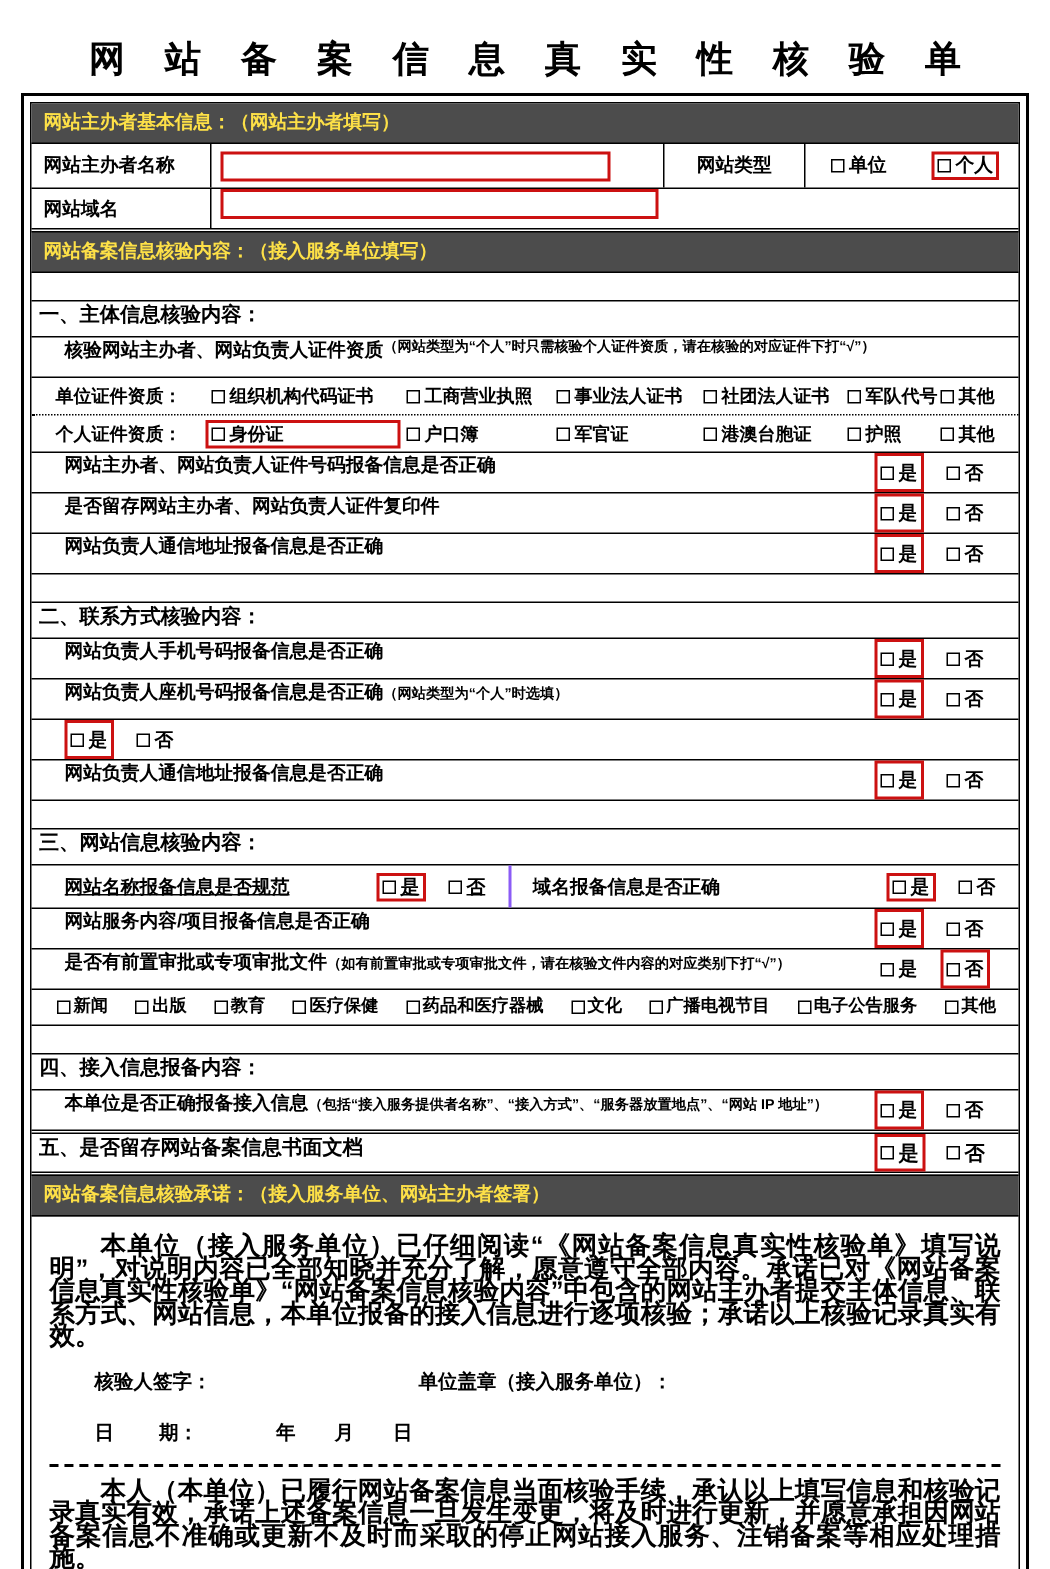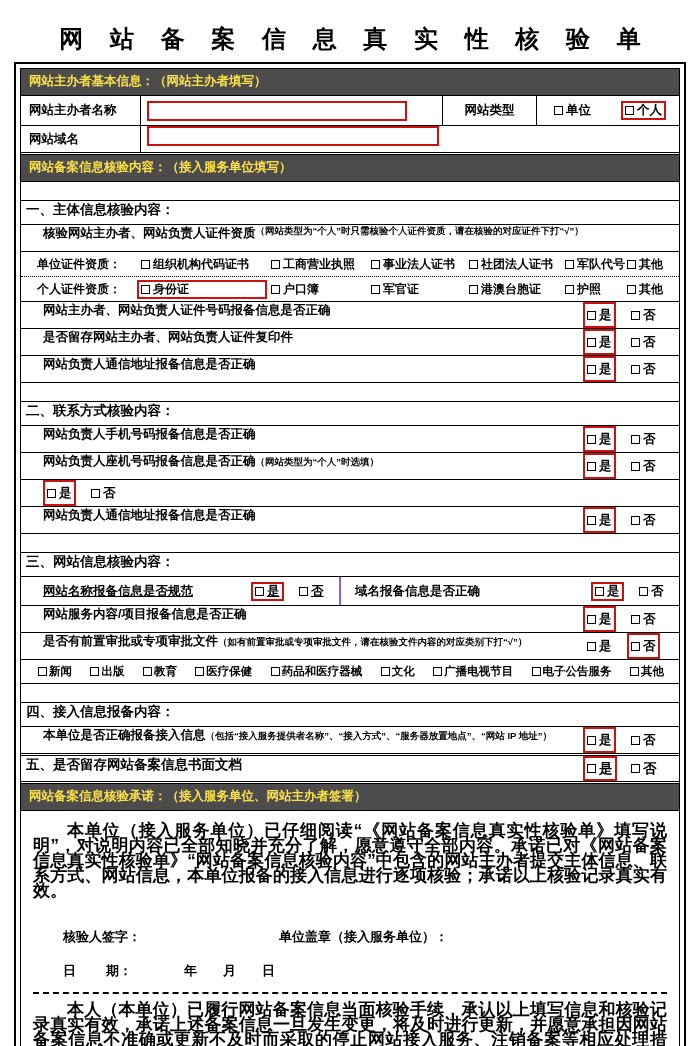--- a/index.html
+++ b/index.html
@@ -117,21 +117,21 @@
   
   .pledge { padding: 4px 10px 6px 10px; }
   .para {
     text-indent: 2em;
     font-size: 17px;
     line-height: 15px;
     margin: 8px 2px 4px 2px;
     text-align: justify;
     white-space: normal;
   }
-  .signline { display: flex; align-items: center; margin: 30px 0 0 32px; font-size: 13px; }
+  .signline { display: flex; align-items: center; margin: 14px 0 0 32px; font-size: 13px; }
   .signline .stamp { margin-left: 138px; }
   .dateline { display: flex; align-items: center; margin: 16px 0 6px 32px; font-size: 13px; }
   .dateline .t1 { margin-right: 30px; }
   .dateline .t2 { margin-right: 52px; }
   .dateline .ty { margin-right: 26px; }
   .dateline .tm { margin-right: 26px; }
   .dashes { border-top: 2px dashed #000; margin: 12px 2px 2px 2px; }
   .signline2 { display: flex; align-items: center; margin: 8px 0 0 32px; font-size: 13px; }
   .sign-box { width: 112px; height: 38px; border: 2px solid #cc1111; background: #fff; margin: 0 14px 0 4px; flex: none; }
 </style>

